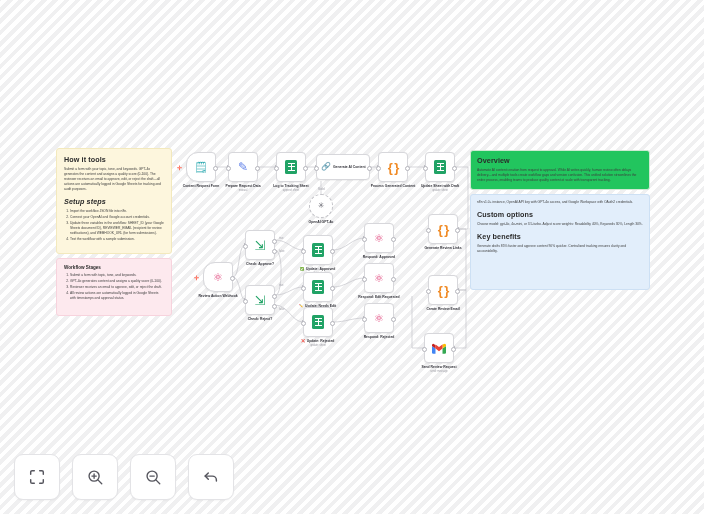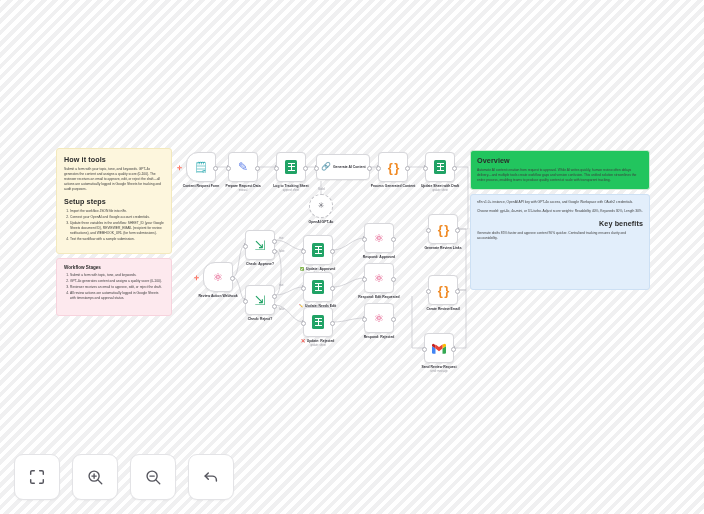--- a/index.html
+++ b/index.html
@@ -152,21 +152,21 @@
     <text class="elab" x="279" y="252">false</text>
     <text class="elab" x="279" y="286">true</text>
     <text class="elab" x="279" y="310">false</text>
     <text class="elab" x="318" y="190">Model</text>
     <text class="elab" x="224" y="275">true</text>
   </svg>
 
   <div class="note" id="note-how">
     <h3>How it tools</h3>
     <p>Submit a form with your topic, tone, and keywords. GPT-4o generates the content and assigns a quality score (0-100). The reviewer receives an email to approve, edit, or reject the draft—all actions are automatically logged in Google Sheets for tracking and audit purposes.</p>
-    <h3 style="margin-top:5px;">Setup steps</h3>
+    <h3 style="margin-top:5px;font-style:italic;">Setup steps</h3>
     <ol>
       <li>Import the workflow JSON file into n8n.</li>
       <li>Connect your OpenAI and Google account credentials.</li>
       <li>Update three variables in the workflow: SHEET_ID (your Google Sheets document ID), REVIEWER_EMAIL (recipient for review notifications), and WEBHOOK_URL (for form submissions).</li>
       <li>Test the workflow with a sample submission.</li>
     </ol>
   </div>
 
   <div class="note" id="note-stages">
     <h4>Workflow Stages</h4>
@@ -178,22 +178,23 @@
     </ol>
   </div>
 
   <div class="note" id="note-overview">
     <h3>Overview</h3>
     <p>Automate AI content creation from request to approval. While AI writes quickly, human review often delays delivery—and multiple tools create workflow gaps and version confusion. This unified solution streamlines the entire process, enabling teams to produce quality content at scale with transparent tracking.</p>
   </div>
 
   <div class="note" id="note-req">
     <p>n8n v1.0+ instance, OpenAI API key with GPT-4o access, and Google Workspace with OAuth2 credentials.</p>
+    <h3 style="margin-top:5px;">Custom options</h3>
     <p>Choose model: gpt-4o, 4o-mini, or 3.5-turbo. Adjust score weights: Readability 40%, Keywords 30%, Length 30%.</p>
-    <h3 style="margin-top:5px;text-align:right;">Key benefits</h3>
+    <h3 style="margin-top:5px;">Key benefits</h3>
     <p>Generate drafts 85% faster and approve content 90% quicker. Centralized tracking ensures clarity and accountability.</p>
   </div>
 
   <div class="node" style="left:186px;top:152px;">
     <span class="plus" style="left:-9px;top:12px;">✛</span>
     <div class="nbox trig">
       <span class="g" style="color:#17a0a8;">🗒</span>
       <span class="port r"></span>
     </div>
     <div class="nlabel">Content Request Form</div>

